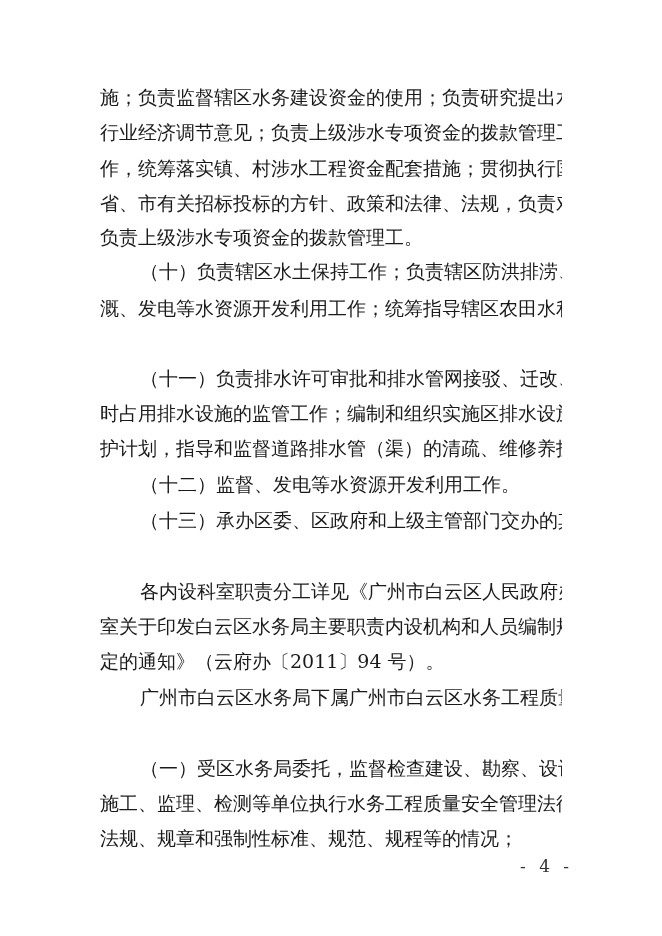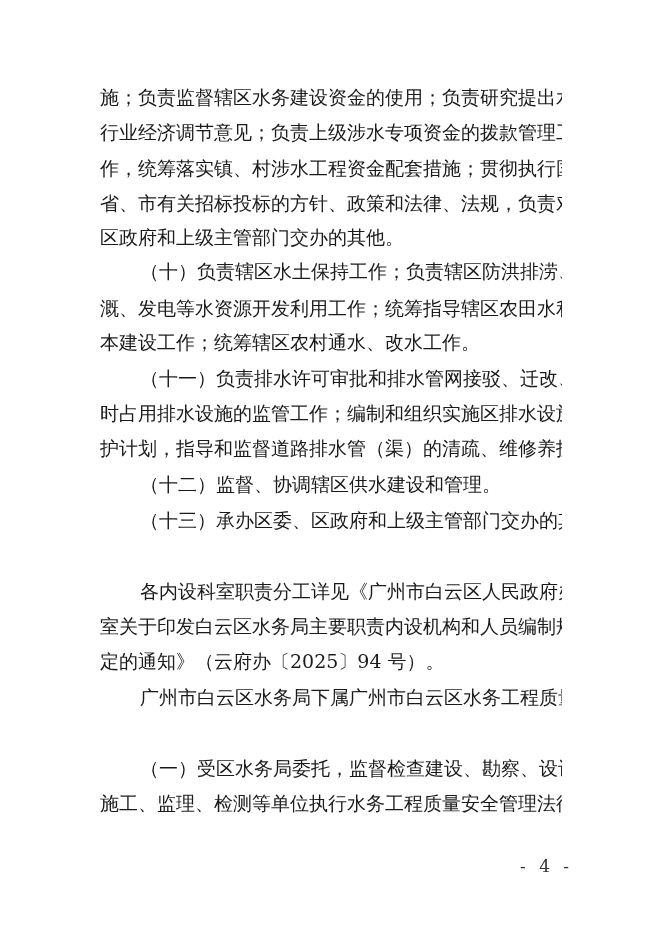--- a/index.html
+++ b/index.html
@@ -32,37 +32,37 @@
   }
 </style>
 </head>
 <body>
 
 <div class="page">
   <div class="line" style="top:82px">施；负责监督辖区水务建设资金的使用；负责研究提出水务</div>
   <div class="line" style="top:117px">行业经济调节意见；负责上级涉水专项资金的拨款管理工</div>
   <div class="line" style="top:153px">作，统筹落实镇、村涉水工程资金配套措施；贯彻执行国家、</div>
   <div class="line" style="top:188px">省、市有关招标投标的方针、政策和法律、法规，负责对水</div>
-  <div class="line last" style="top:222px">区政府和上级主管部门交办的其他。</div>
+  <div class="line last" style="top:222px">负责上级涉水专项资金的拨款管理工。</div>
 
   <div class="line indent" style="top:256px">（十）负责辖区水土保持工作；负责辖区防洪排涝、灌</div>
   <div class="line" style="top:293px">溉、发电等水资源开发利用工作；统筹指导辖区农田水利基</div>
-  <div class="line last" style="top:327px">本建设工作；统筹辖区农村通水、改水工作。</div>
 
   <div class="line indent" style="top:363px">（十一）负责排水许可审批和排水管网接驳、迁改、临</div>
   <div class="line" style="top:398px">时占用排水设施的监管工作；编制和组织实施区排水设施养</div>
   <div class="line" style="top:433px">护计划，指导和监督道路排水管（渠）的清疏、维修养护。</div>
 
-  <div class="line indent last" style="top:469px">（十二）监督、协调辖区供水建设和管理。</div>
+  <div class="line indent last" style="top:469px">（十二）监督、发电等水资源开发利用工作。</div>
 
   <div class="line indent" style="top:505px">（十三）承办区委、区政府和上级主管部门交办的其他</div>
 
   <div class="line indent" style="top:576px">各内设科室职责分工详见《广州市白云区人民政府办公</div>
   <div class="line" style="top:611px">室关于印发白云区水务局主要职责内设机构和人员编制规</div>
-  <div class="line last" style="top:646px">定的通知》（云府办〔2025〕94 号）。</div>
+  <div class="line last" style="top:646px">定的通知》（云府办〔2011〕94 号）。</div>
 
   <div class="line indent" style="top:682px">广州市白云区水务局下属广州市白云区水务工程质量</div>
 
   <div class="line indent" style="top:753px">（一）受区水务局委托，监督检查建设、勘察、设计、</div>
   <div class="line" style="top:788px">施工、监理、检测等单位执行水务工程质量安全管理法律、</div>
+  <div class="line last" style="top:823px">法规、规章和强制性标准、规范、规程等的情况；</div>
 
   <div class="page-number">- 4 -</div>
 </div>
 
 </body></html>

